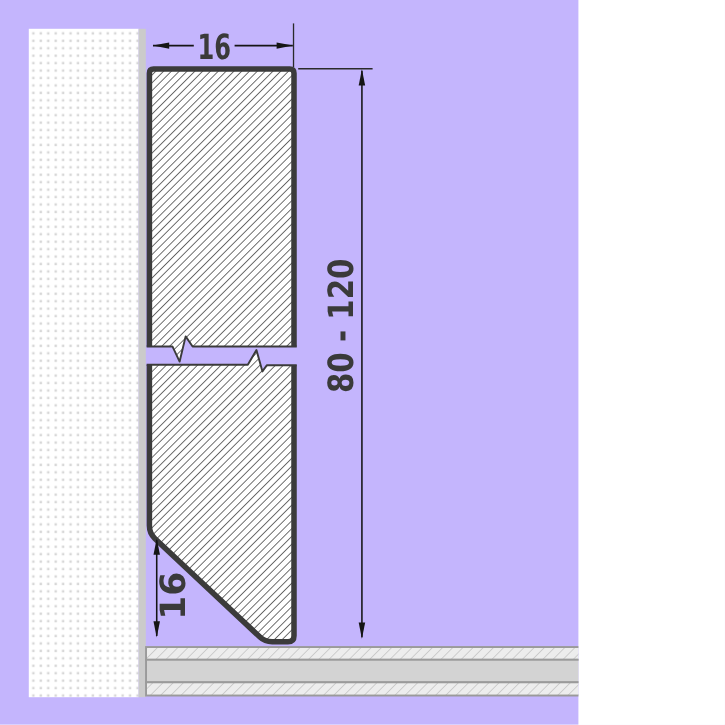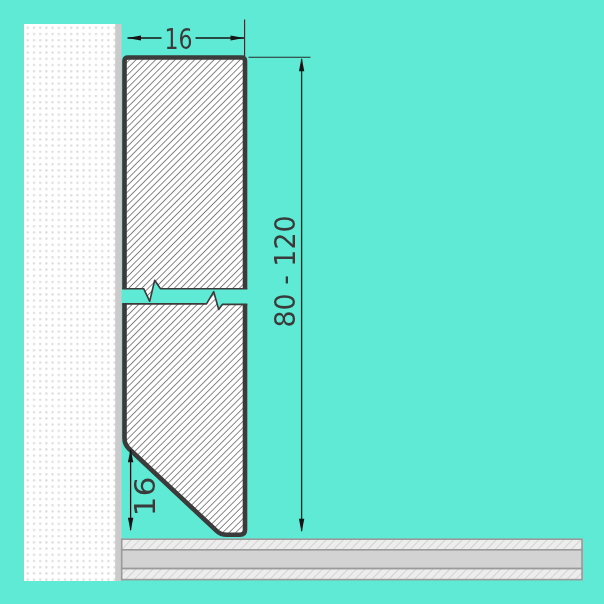--- a/index.html
+++ b/index.html
@@ -2,24 +2,25 @@
 <html><head>
 <meta charset="utf-8">
 <style>
   html, body {
     margin: 0;
     padding: 0;
     background: #ffffff;
   }
   .stage {
     position: relative;
-    width: 604px;
+    width: 482px;
     height: 604px;
-    background: #5eead4;
+    background: #c4b5fd;
     overflow: hidden;
+    font-weight: bold;
   }
   svg { display: block; }
   .dim-label {
     font-family: "DejaVu Sans", "Liberation Sans", sans-serif;
     font-size: 29px;
     fill: #3a3a3a;
   }
   .dimline { stroke: #151515; stroke-width: 1.3; fill: none; }
   .extline { stroke: #2a2a2a; stroke-width: 1.1; fill: none; }
   .arrow   { fill: #151515; stroke: none; }

